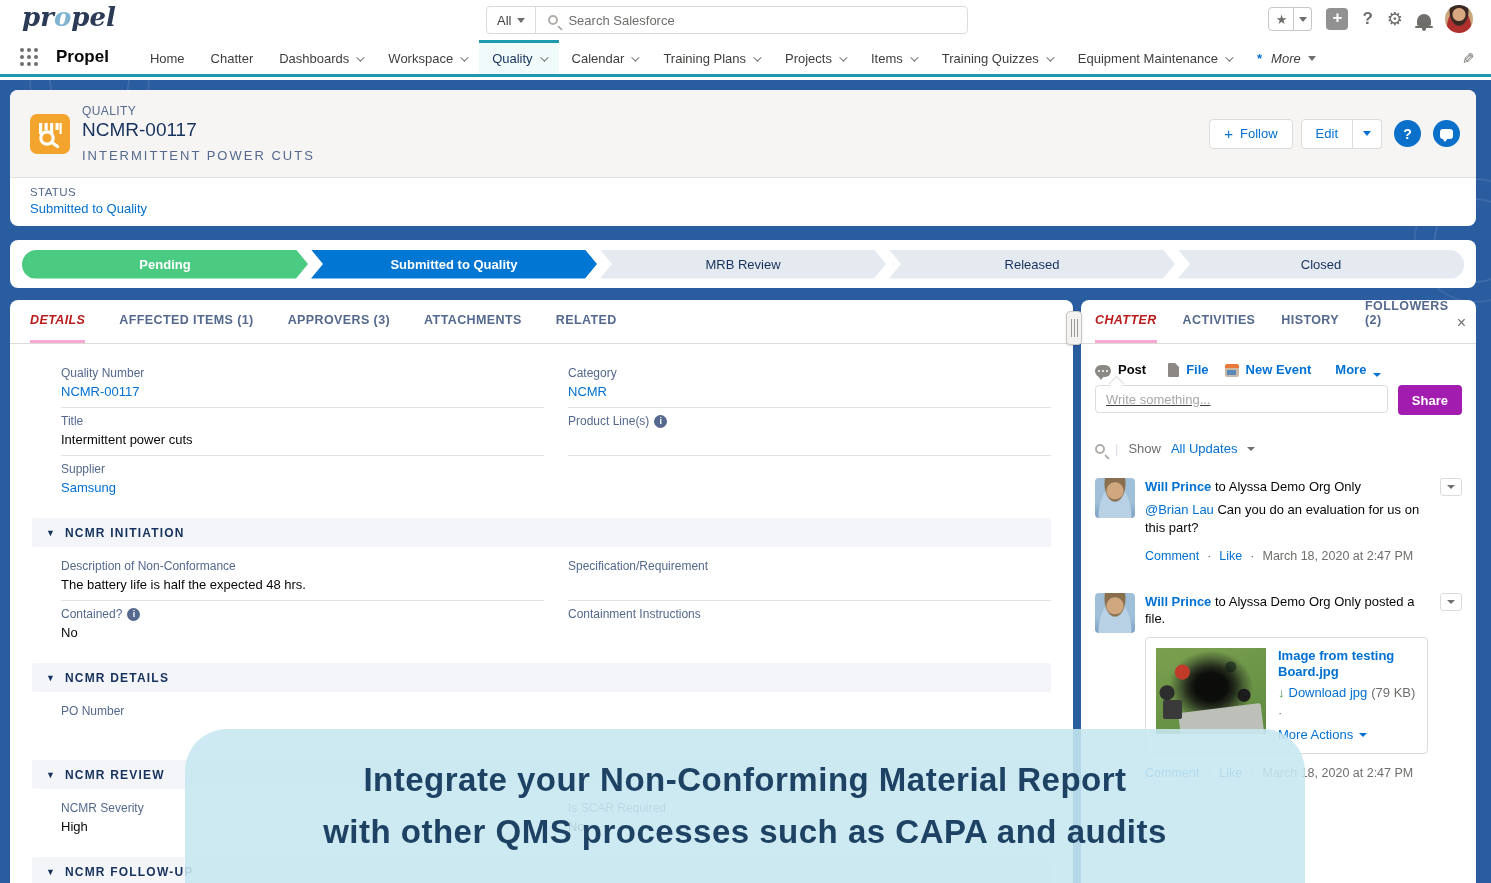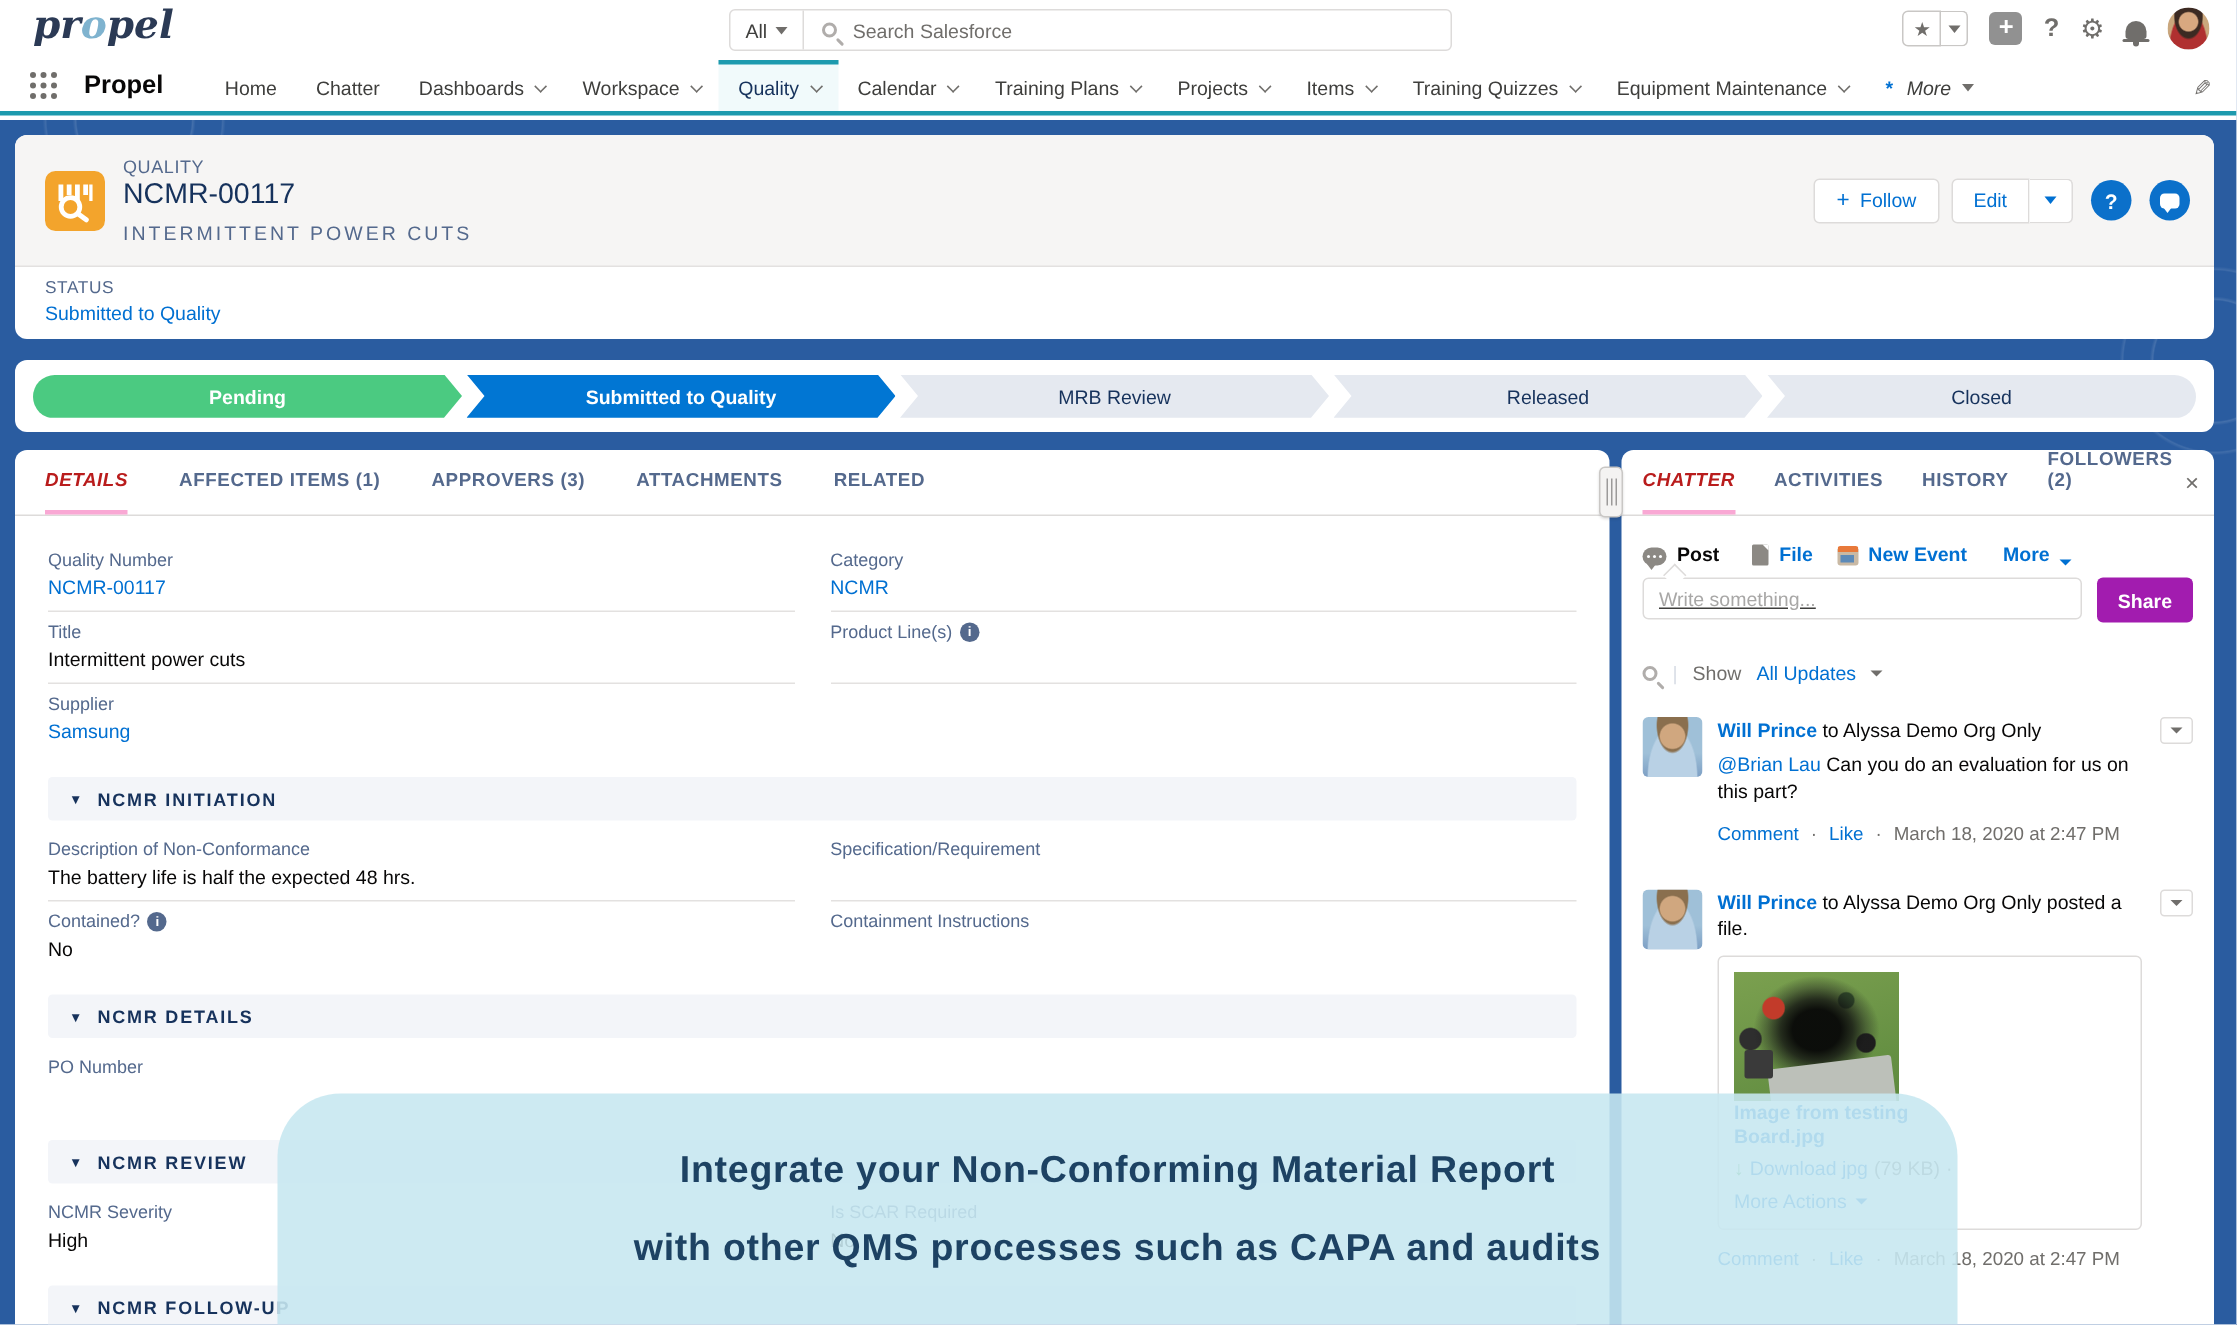--- a/index.html
+++ b/index.html
@@ -94,21 +94,21 @@
 
   
   .maincard { position:absolute; left:10px; top:300px; width:1063px; height:583px; background:#fff; border-radius:8px 8px 0 0; overflow:hidden; }
   .chatcard { position:absolute; left:1081px; top:300px; width:395px; height:583px; background:#fff; border-radius:8px 8px 0 0; overflow:hidden; }
 
   .tabsrow { display:flex; align-items:flex-end; height:44px; border-bottom:1px solid #dddbda; padding:0 20px; gap:34px; }
   .dtab { font-size:12.5px; letter-spacing:0.4px; color:#54698d; padding-bottom:13px; cursor:pointer; border-bottom:3px solid transparent; font-weight:600; }
   .dtab.active { color:#b91c1c; border-bottom:3px solid #f9a8d4;font-style:italic; }
 
   .formarea { padding:16px 22px 0 22px; }
-  .frow { display:flex; gap:24px; }
+  .frow { display:flex; gap:24px;margin-left:29px; }
   .fcol { flex:1; min-width:0; }
   .field { padding:6px 0 4px 0; border-bottom:1px solid #e3e1e0; min-height:48px; }
   .field.nounder { border-bottom:none; }
   .flabel { font-size:12px; color:#54698d; display:flex; align-items:center; gap:5px; }
   .fvalue { font-size:13px; color:#080707; margin-top:4px; min-height:16px; }
   .fvalue.link { color:#0070d2; cursor:pointer; }
   .info-ic { width:13px; height:13px; border-radius:50%; background:#54698d; color:#fff; font-size:9px; line-height:13px; text-align:center; font-weight:bold; display:inline-block; }
   .secbar { display:flex; align-items:center; gap:10px; background:#f3f5f9; height:29px; border-radius:3px; margin:14px 0 6px 0; padding:0 14px; cursor:pointer; }
   .secbar .tri { font-size:9px; color:#16325c; }
   .secbar .sectitle { font-size:12px; color:#16325c; letter-spacing:1.2px; font-weight:600; }
@@ -146,21 +146,21 @@
       radial-gradient(ellipse at 50% 100%, #b9d1e5 0 16px, transparent 17px),
       linear-gradient(180deg,#9fc0d8 0 60%, #7d9fc4 100%); }
   .fbody { flex:1; min-width:0; font-size:13px; color:#080707; }
   .fhead { line-height:17px; padding-right:30px; }
   .fhead .author { color:#0070d2; font-weight:bold; cursor:pointer; }
   .ftext { margin-top:6px; line-height:18px; padding-right:30px; }
   .ftext .mention { color:#0070d2; cursor:pointer; }
   .ffoot { margin-top:12px; font-size:12.5px; color:#706e6b; display:flex; gap:8px; align-items:center; }
   .ffoot .flink { color:#0070d2; cursor:pointer; }
   .fmenu { position:absolute; right:14px; top:22px; width:22px; height:18px; border:1px solid #dddbda; border-radius:3px; display:flex; align-items:center; justify-content:center; cursor:pointer; background:#fff; }
-  .filecard { margin-top:10px; border:1px solid #dddbda; border-radius:4px; padding:10px; display:flex; width:283px;flex-direction:column; }
+  .filecard { margin-top:10px; border:1px solid #dddbda; border-radius:4px; padding:10px; display:flex; gap:12px; width:283px; }
   .pcb { position:relative; width:110px; height:86px; overflow:hidden; flex:0 0 auto;
     background:
       radial-gradient(circle at 24% 28%, #c23b2a 0 7px, transparent 8px),
       radial-gradient(ellipse at 50% 45%, rgba(8,8,8,.96) 0 16px, rgba(18,18,18,.8) 24px, rgba(28,28,28,.4) 33px, transparent 42px),
       radial-gradient(circle at 80% 55%, #1d1d1d 0 6px, transparent 7px),
       radial-gradient(circle at 10% 52%, #2e2e2e 0 7px, transparent 8px),
       radial-gradient(circle at 68% 22%, #31502a 0 5px, transparent 6px),
       linear-gradient(160deg,#7ba04f 0%, #6e9648 45%, #5d8a3e 100%); }
   .pcb::after { content:""; position:absolute; left:22%; bottom:-12%; width:75%; height:42%; background:#bcc0b9; transform:rotate(-7deg); border-radius:2px; }
   .pcb::before { content:""; position:absolute; left:6%; bottom:18%; width:18%; height:22%; background:#3a3a3a; border-radius:2px; z-index:1; }
@@ -168,21 +168,21 @@
   .fileinfo .fname { color:#0070d2; font-weight:bold; cursor:pointer; }
   .fileinfo .dlrow { margin-top:5px; color:#706e6b; display:flex; align-items:center; gap:4px; flex-wrap:wrap; }
   .dl-arrow { color:#3f9e44; font-weight:bold; font-size:13px; }
   .fileinfo .dlink { color:#0070d2; cursor:pointer; }
   .fileinfo .marow { margin-top:6px; color:#0070d2; display:flex; align-items:center; gap:6px; cursor:pointer; }
   .tri-sm { width:0;height:0;border-left:4px solid transparent;border-right:4px solid transparent;border-top:4px solid #706e6b; display:inline-block; }
   .tri-sm.blue { border-top-color:#0070d2; }
 
   
   .overlay { position:absolute; left:185px; top:729px; width:1120px; height:154px; background:rgba(199,231,240,0.89); border-radius:42px 42px 0 0; z-index:50; display:flex; flex-direction:column; align-items:center; justify-content:center; gap:2px; }
-  .overlay .oline { font-size:25px; font-weight:600; color:#1d4263; letter-spacing:0.5px; line-height:50px; white-space:nowrap; }
+  .overlay .oline { font-size:33px; font-weight:600; color:#1d4263; letter-spacing:0.5px; line-height:50px; white-space:nowrap; }
 </style>
 </head>
 <body>
 
 <div class="stage">
 
   <div class="gheader">
     <div class="logo">pr<span class="o">o</span>pel</div>
     <div class="gsearch">
       <div class="scope">

